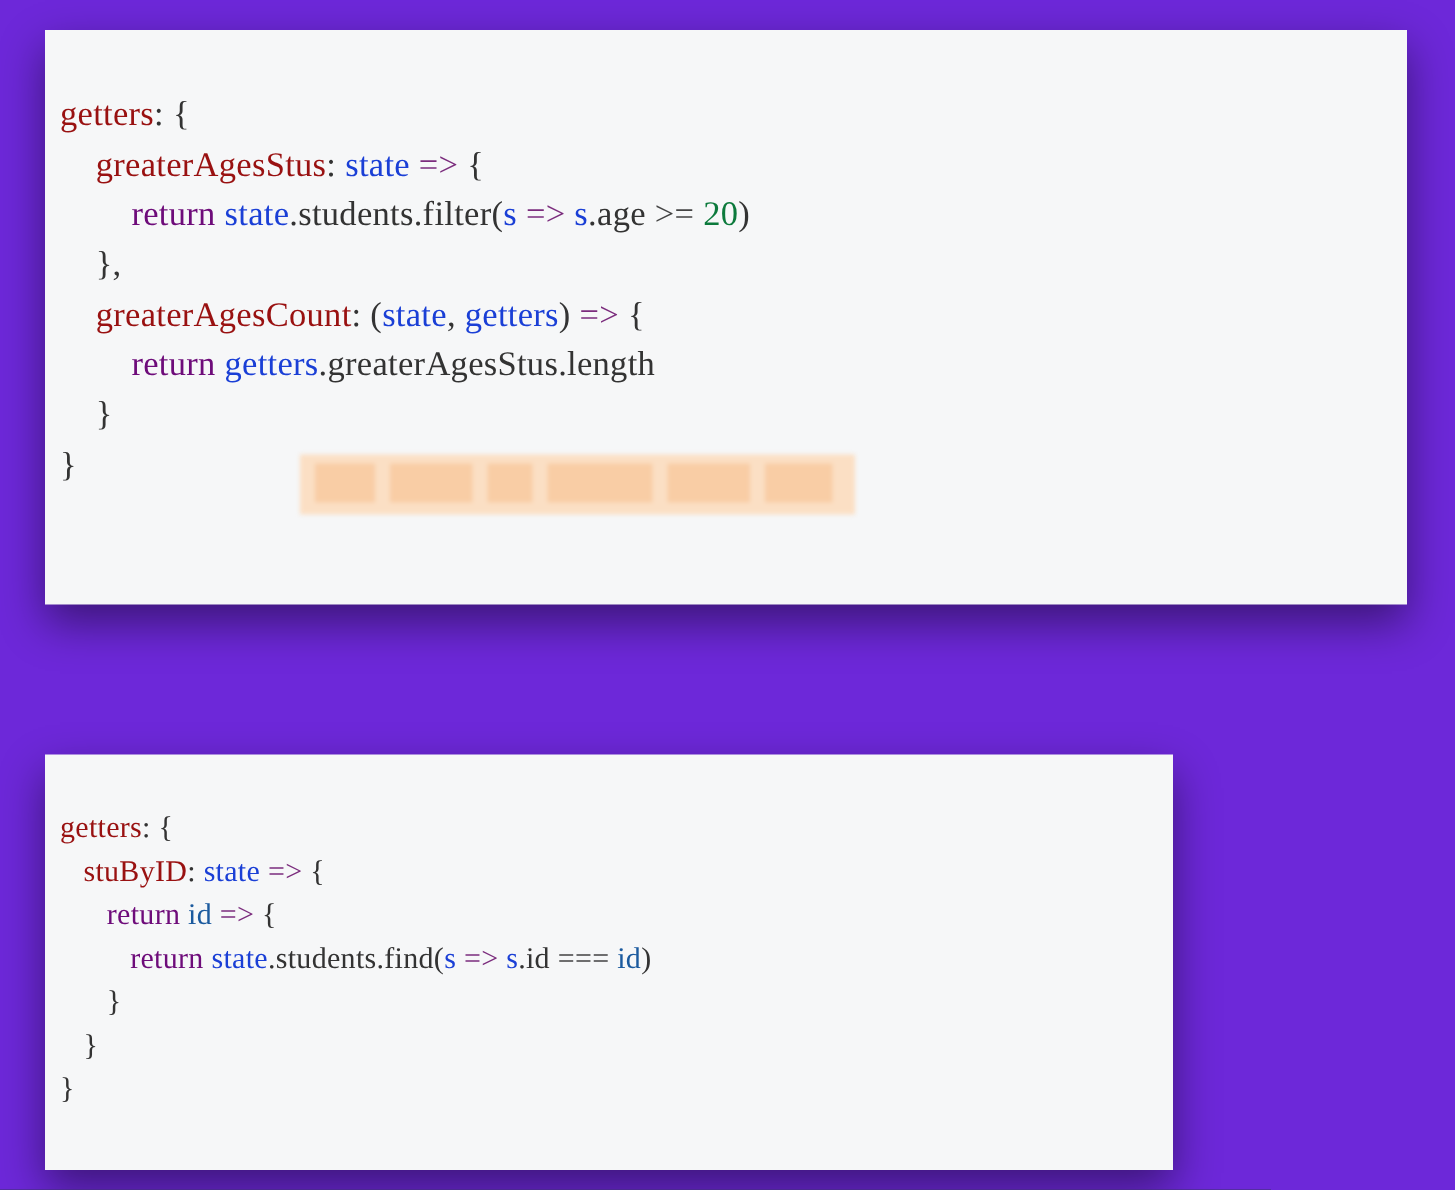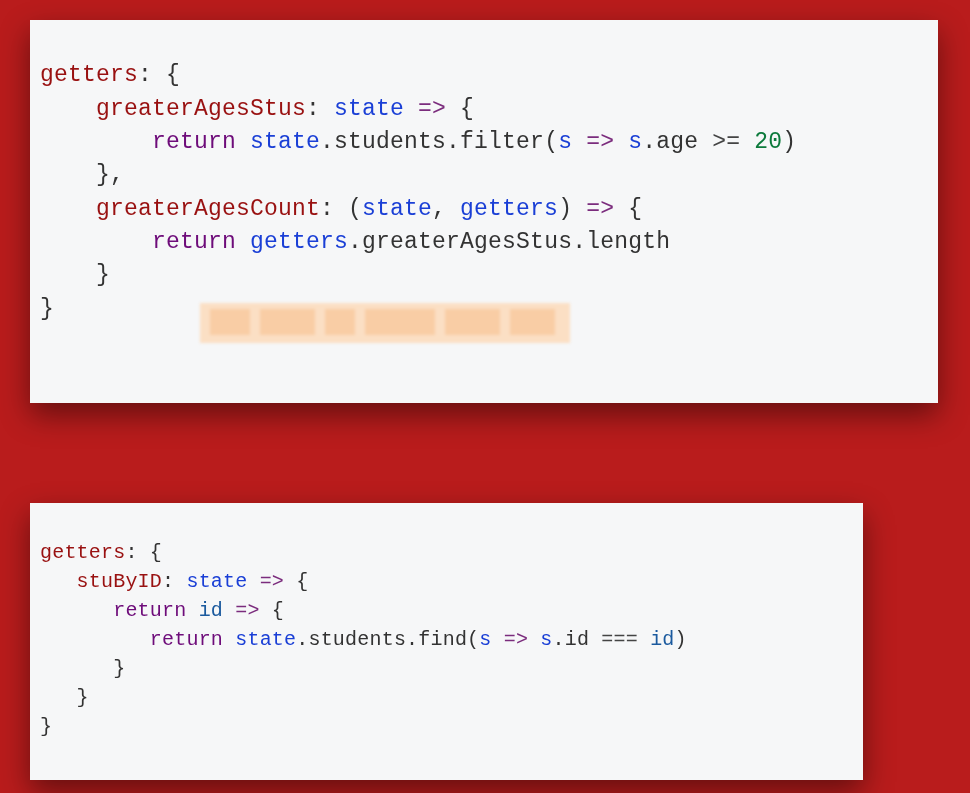--- a/index.html
+++ b/index.html
@@ -6,41 +6,42 @@
     margin: 0;
     padding: 0;
     width: 970px;
     height: 793px;
     background: #2e3b44;
     font-family: Consolas, "Courier New", monospace;
   }
   .page {
     width: 970px;
     height: 793px;
-    background: #b91c1c;
+    background: #6d28d9;
     padding: 20px 30px;
     box-sizing: border-box;
+    font-family: Liberation Serif, serif;
   }
   .code-block {
     background: #f6f7f8;
     box-shadow: 0 12px 28px rgba(0,0,0,0.45);
     padding: 6px 10px 10px 10px;
     box-sizing: border-box;
     position: relative;
     line-height: 1.45;
     white-space: pre;
   }
   .block1 {
     width: 908px;
     margin: 0 0 100px 0;
     font-size: 23px;
     letter-spacing: 0.2px;
   }
   .block2 {
-    width: 833px;
+    width: 752px;
     font-size: 20px;
     letter-spacing: 0.2px;
   }
   .tok-plain { color: #333; }
   .tok-key   { color: #991111; }
   .tok-blue  { color: #1a3fd6; } 
   .tok-arrow { color: #7b2c7d; } 
   .tok-kw    { color: #6e0c7a; } 
   .tok-num   { color: #0c7a3c; }
   .tok-id    { color: #1b5a9e; }

